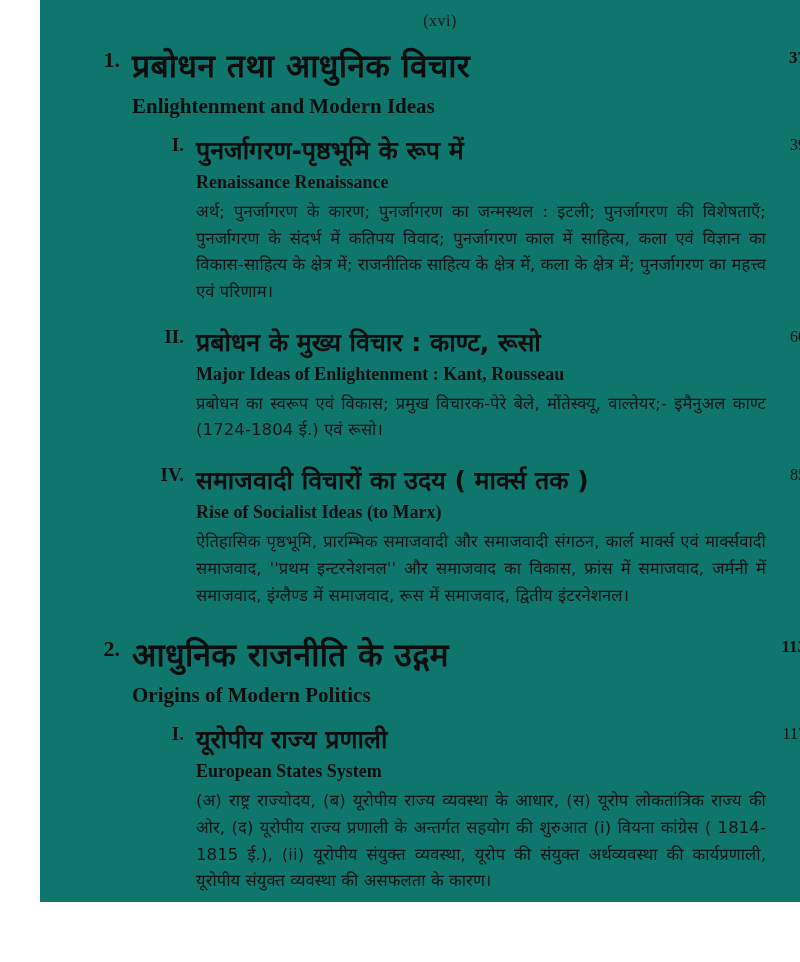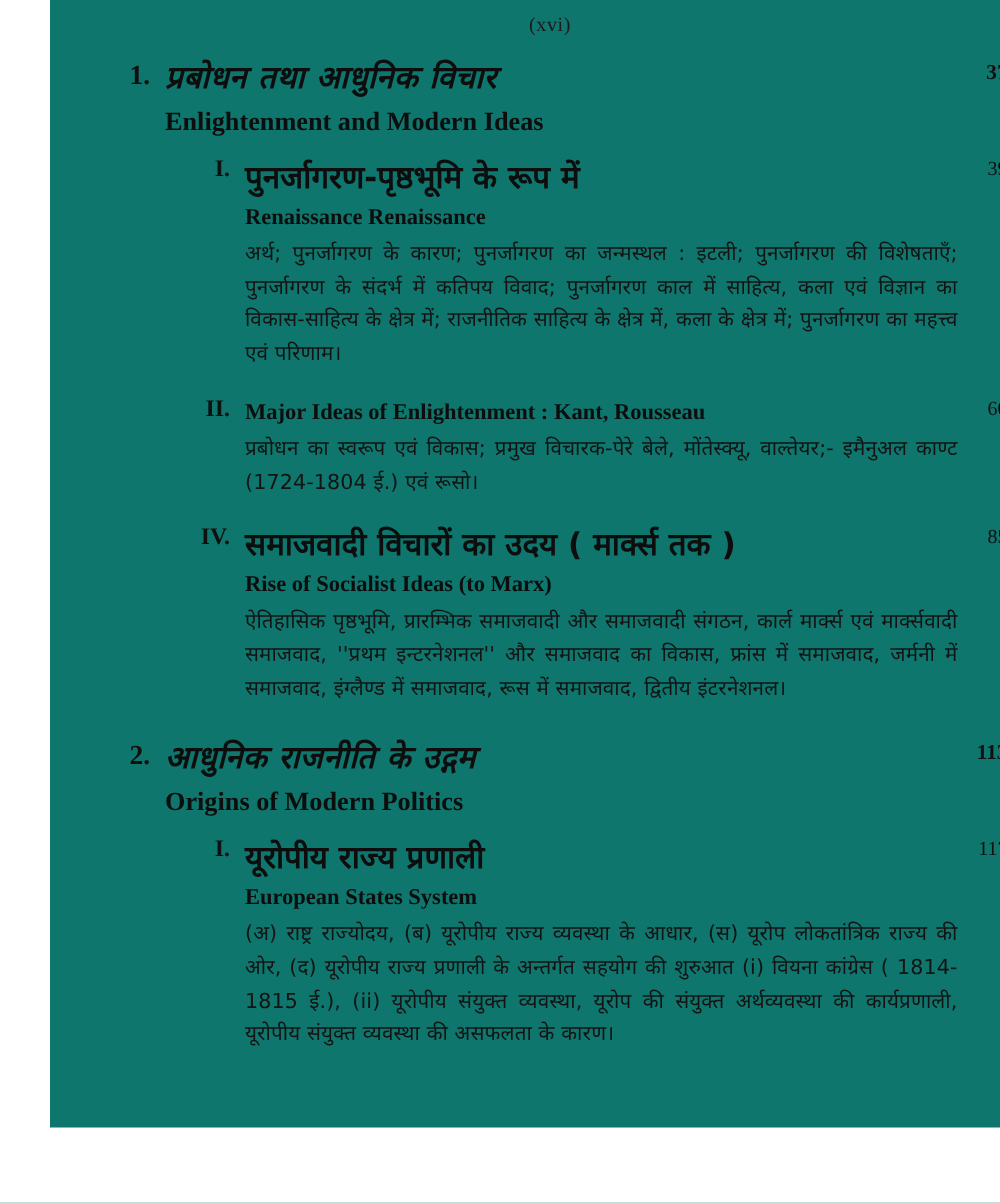--- a/index.html
+++ b/index.html
@@ -51,27 +51,26 @@
     font-weight: bold;
     color: #101010;
     line-height: 1.25;
     font-family: "Liberation Serif", serif;
   }
   .chapter-titles {
     flex: 1 1 auto;
     padding-right: 60px;
   }
   .chapter-hi {
-    font-size: 25px;
+    font-size: 32px;
     font-weight: bold;
     letter-spacing: 0.3px;
     line-height: 1.3;
     color: #0d0d0d;
     font-family: "DejaVu Sans", sans-serif;
-    font-style: italic;
   }
   .chapter-en {
     font-size: 21px;
     font-weight: bold;
     line-height: 1.35;
     margin-top: 4px;
     color: #0d0d0d;
     font-family: "Liberation Serif", serif;
   }
   .chapter-page {
@@ -181,20 +180,21 @@
           <div class="section-hi">पुनर्जागरण-पृष्ठभूमि के रूप में</div>
           <div class="section-en">Renaissance Renaissance</div>
           <div class="section-desc">अर्थ; पुनर्जागरण के कारण; पुनर्जागरण का जन्मस्थल : इटली; पुनर्जागरण की विशेषताएँ; पुनर्जागरण के संदर्भ में कतिपय विवाद; पुनर्जागरण काल में साहित्य, कला एवं विज्ञान का विकास-साहित्य के क्षेत्र में; राजनीतिक साहित्य के क्षेत्र में, कला के क्षेत्र में; पुनर्जागरण का महत्त्व एवं परिणाम।</div>
         </div>
         <div class="section-page">39</div>
       </div>
 
       <div class="section">
         <div class="section-roman">II.</div>
         <div class="section-body">
+          <div class="section-hi">प्रबोधन के मुख्य विचार : काण्ट, रूसो</div>
           <div class="section-en">Major Ideas of Enlightenment : Kant, Rousseau</div>
           <div class="section-desc">प्रबोधन का स्वरूप एवं विकास; प्रमुख विचारक-पेरे बेले, मोंतेस्क्यू, वाल्तेयर;- इमैनुअल काण्ट (1724-1804 ई.) एवं रूसो।</div>
         </div>
         <div class="section-page">60</div>
       </div>
 
 
       <div class="section">
         <div class="section-roman">IV.</div>
         <div class="section-body">

